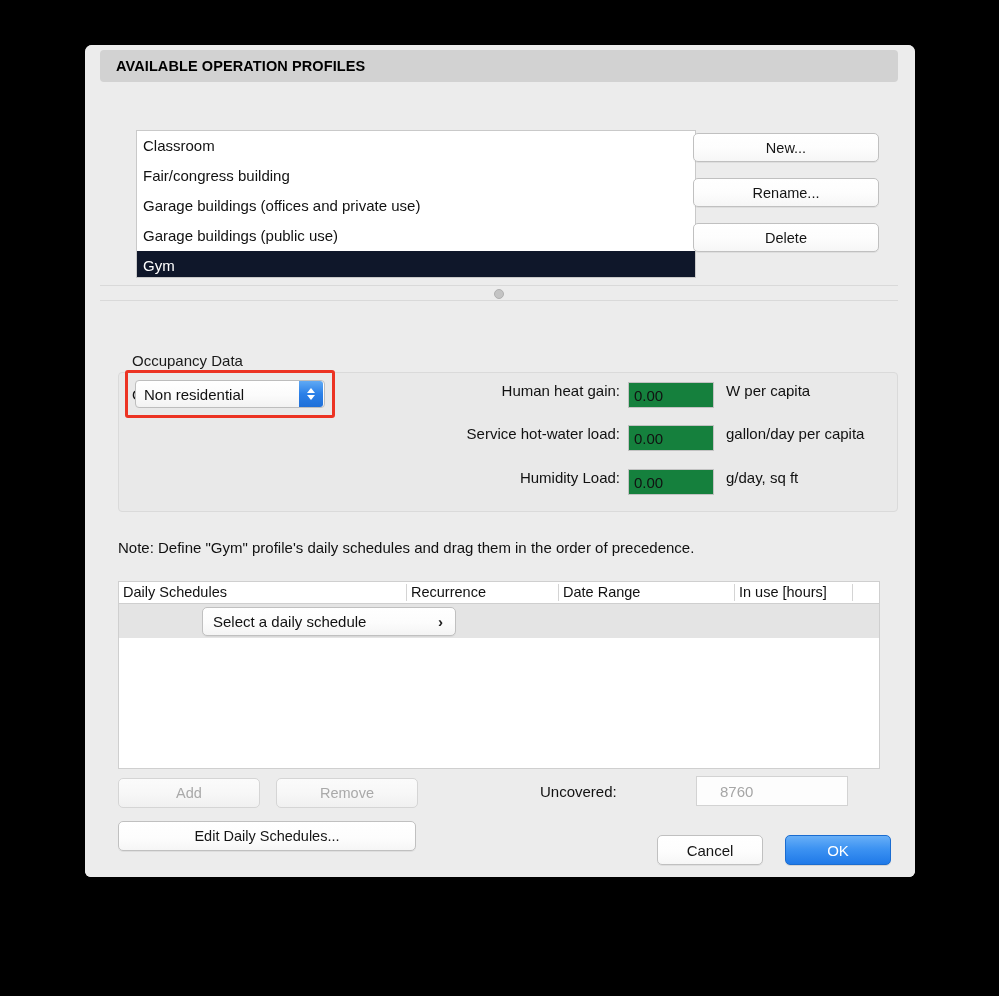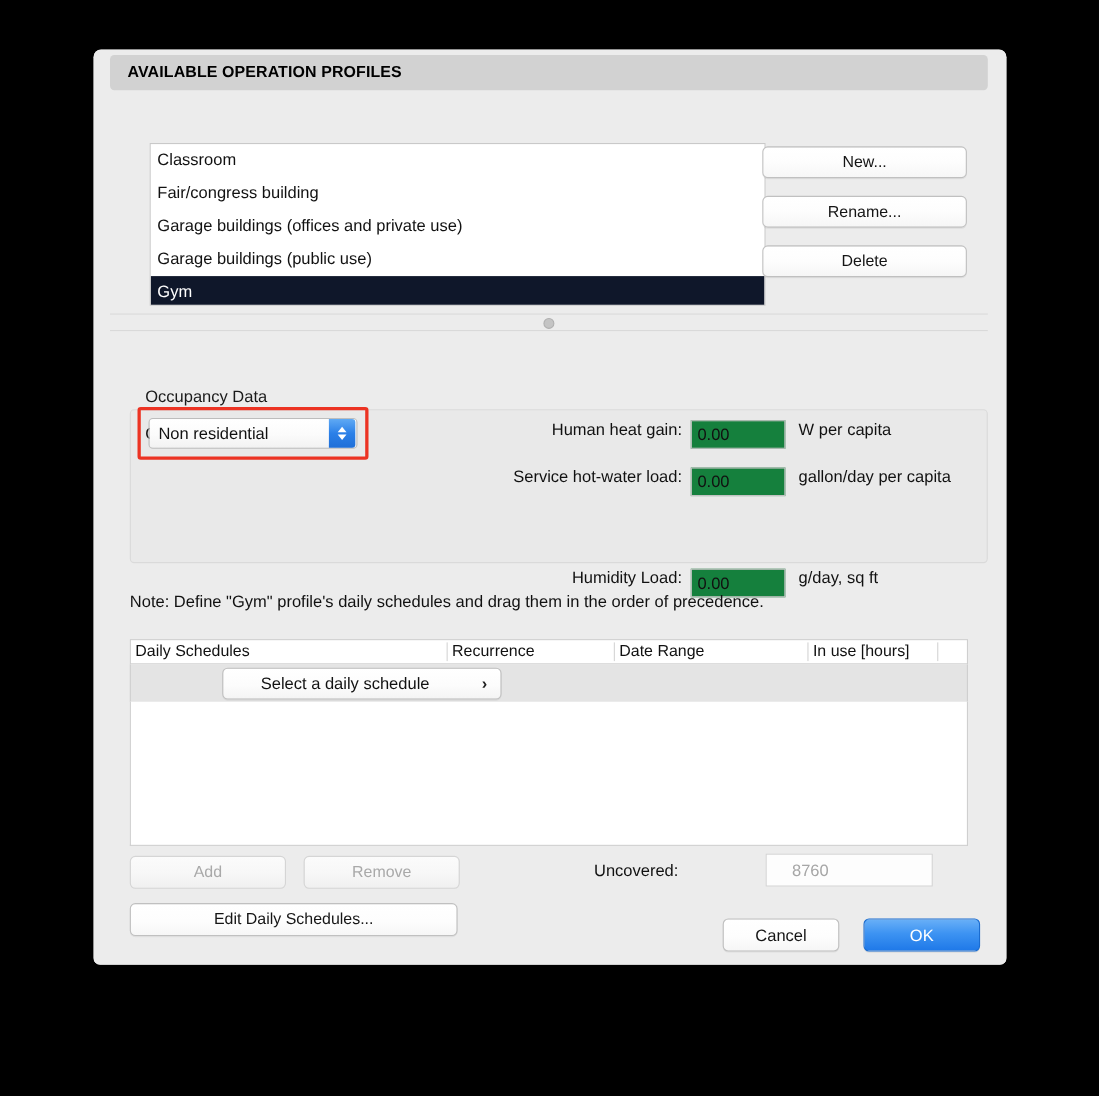--- a/index.html
+++ b/index.html
@@ -273,21 +273,21 @@
     font-family: "Liberation Sans", sans-serif;
   }
   .field-unit {
     margin-left: 12px;
     font-size: 15px;
     color: #111111;
     white-space: nowrap;
   }
   #row-heat   { left: 365px; top: 337px; }
   #row-water  { left: 320px; top: 380px; }
-  #row-humid  { left: 384px; top: 424px; margin-top: 48px; }
+  #row-humid  { left: 384px; top: 424px; }
   #row-heat  .field-label { width: 170px; }
   #row-water .field-label { width: 215px; }
   #row-humid .field-label { width: 151px; }
 
   
   #note-text {
     position: absolute;
     left: 33px;
     top: 494px;
     font-size: 15px;
@@ -347,21 +347,20 @@
     align-items: center;
     cursor: default;
     box-shadow: 0 1px 0 rgba(0,0,0,0.05);
   }
   #schedule-select-label {
     flex: 1 1 auto;
     padding-left: 10px;
     font-size: 15px;
     color: #111111;
     white-space: nowrap;
-    margin-left: 24px;
   }
   #schedule-select-chevron {
     padding-right: 12px;
     font-size: 15px;
     color: #202020;
     font-weight: bold;
   }
   #table-body {
     position: absolute;
     left: 33px;

